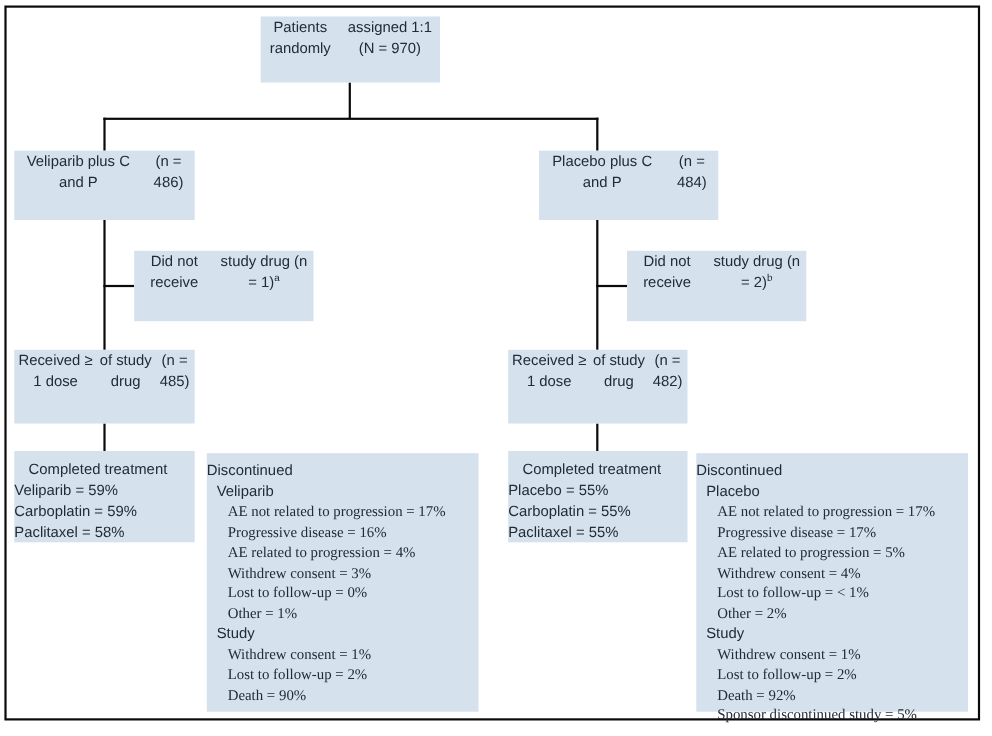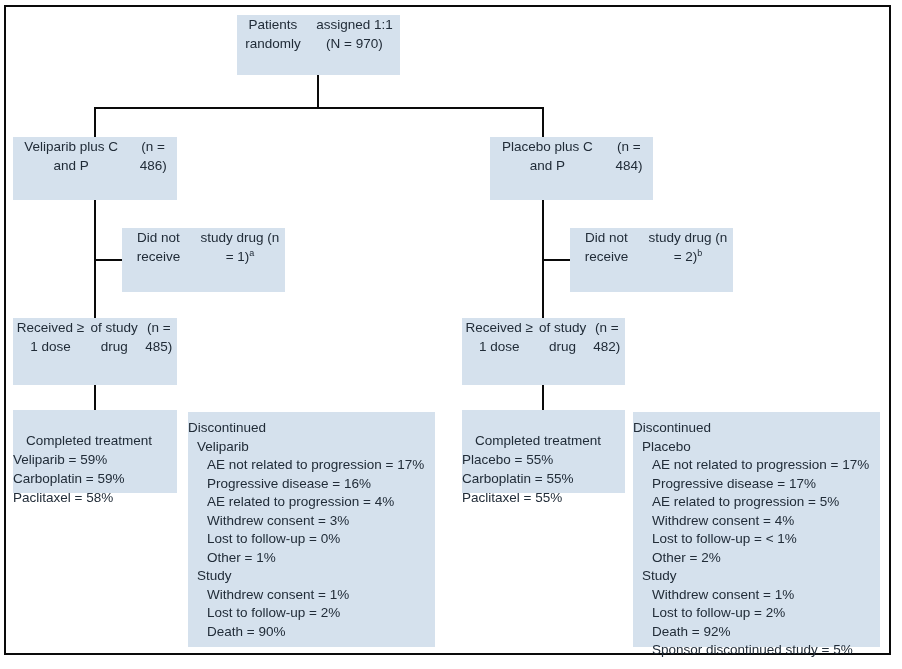--- a/index.html
+++ b/index.html
@@ -47,24 +47,25 @@
     padding-top: 7px;
     line-height: 18.5px;
   }
   .group-label {
     padding-left: 9px;
     line-height: 18.5px;
   }
   .detail-item {
     padding-left: 19px;
     line-height: 18.5px;
+    font-family: Liberation Serif, serif;
   }
   .completed-title {
     padding-left: 13px;
-    padding-top: 21px;
+    padding-top: 7px;
     line-height: 19px;
   }
   .completed-item {
     line-height: 19px;
   }
   sup {
     font-size: 9px;
     line-height: 0;
   }
 </style>

